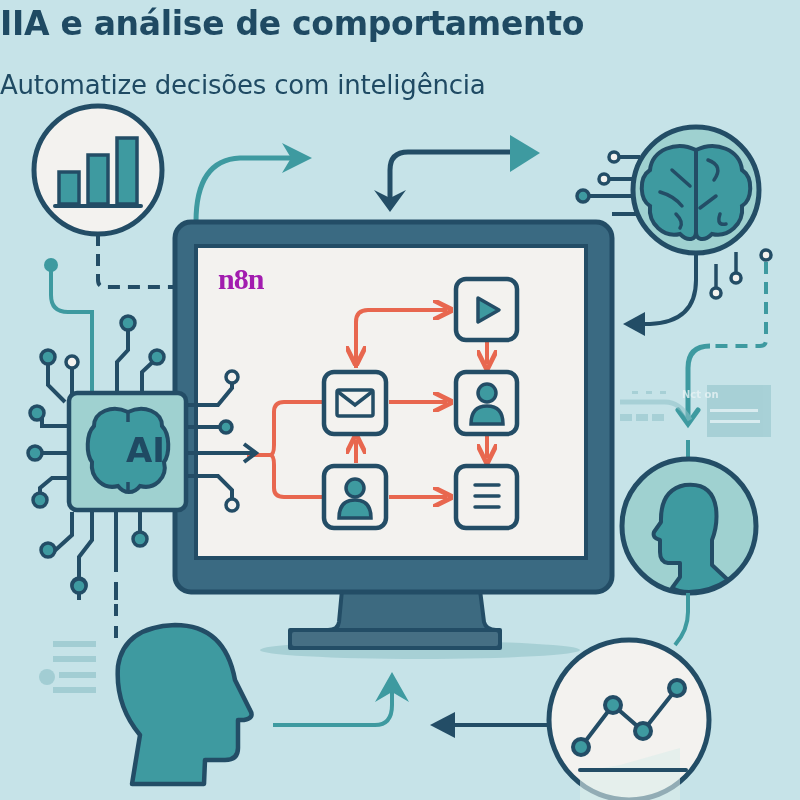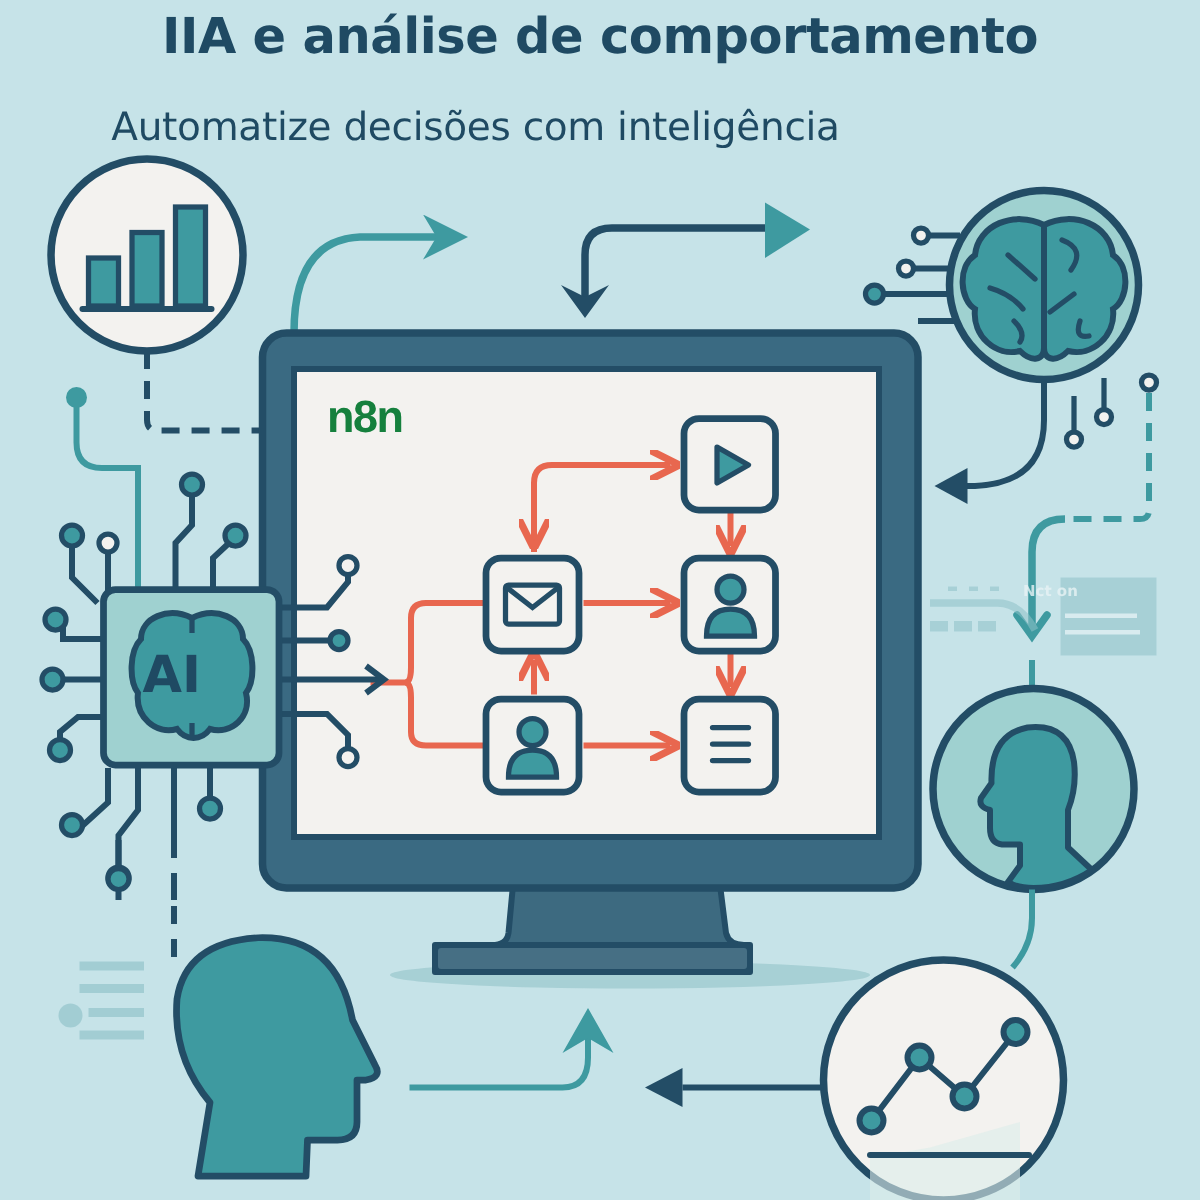--- a/index.html
+++ b/index.html
@@ -4,40 +4,39 @@
 <style>
   html, body { margin: 0; padding: 0; }
   body {
     width: 800px; height: 800px; overflow: hidden;
     background: #c6e3e8;
     position: relative;
     font-family: "DejaVu Sans", sans-serif;
   }
   .title {
     position: absolute; left: 0; top: 4px; width: 800px;
-    text-align: center;
     font-family: "DejaVu Sans", sans-serif;
     font-weight: bold; font-size: 33px; letter-spacing: -0.3px;
     color: #1f4a63;
   }
   .subtitle {
     position: absolute; left: 0; top: 70px; width: 634px;
-    text-align: center;
+    text-align: left;
     font-family: "DejaVu Sans", sans-serif;
     font-size: 26px; color: #1f4a63; letter-spacing: -0.2px;
   }
   svg.scene { position: absolute; left: 0; top: 0; }
   .brand {
     position: absolute; left: 218px; top: 262px;
-    font-family: Liberation Sans, sans-serif; font-weight: bold;
-    font-size: 30px; color: #15803d; letter-spacing: -1px;
+    font-family: Liberation Serif, serif; font-weight: bold;
+    font-size: 30px; color: #a21caf; letter-spacing: -1px;
   }
   .ai-label {
     position: absolute; left: 95px; top: 430px; width: 70px;
-    text-align: left;
+    text-align: right;
     font-family: "DejaVu Sans", sans-serif; font-weight: bold;
     font-size: 34px; color: #1f4a63;
   }
   .ghost-card-text {
     position: absolute; left: 682px; top: 389px;
     font-family: "DejaVu Sans", sans-serif; font-weight: bold;
     font-size: 10px; color: #e8f3f5; opacity: 0.8;
   }
   .node { cursor: pointer; }
 </style>

